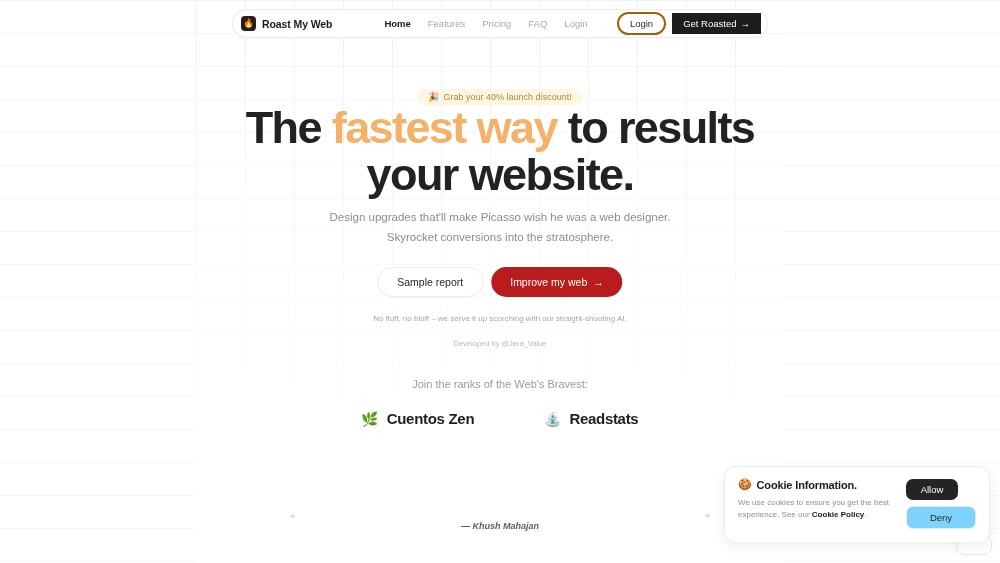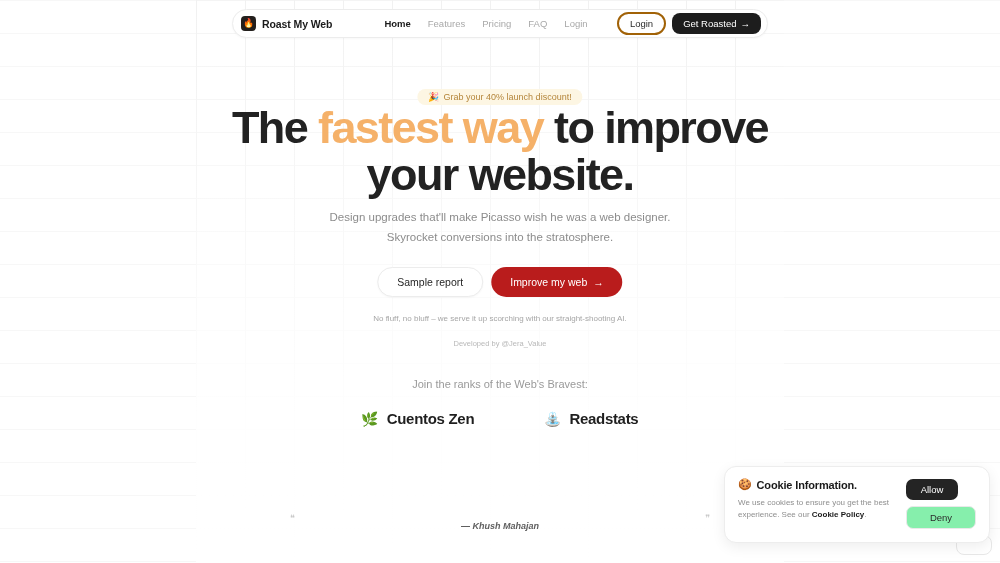--- a/index.html
+++ b/index.html
@@ -126,21 +126,21 @@
     border-radius: 12px;
     padding: 4px 11px;
     cursor: pointer;
     white-space: nowrap;
   }
   .btn-roast {
     font-size: 9.5px;
     color: #ffffff;
     background: #1d1d1d;
     border: none;
-    border-radius: 8px;
+    border-radius: 0;
     padding: 5px 11px;
     cursor: pointer;
     white-space: nowrap;
     display: flex;
     align-items: flex-end;
     gap: 4px;
   }
 
   
   .hero {
@@ -370,21 +370,21 @@
     background: #242424;
     border: none;
     border-radius: 7px;
     padding: 5px 0;
     width: 52px;
     cursor: pointer;
   }
   .btn-deny {
     font-size: 9.5px;
     color: #2b2b2b;
-    background: #86efac;
+    background: #7dd3fc;
     border: 1px solid #e9e9e9;
     border-radius: 7px;
     padding: 5px 0;
     width: 70px;
     cursor: pointer;
   }
 </style>
 </head>
 <body>
 
@@ -417,21 +417,21 @@
   </nav>
 
   <section class="hero">
 
     <div class="promo-pill">
       <span>🎉</span>
       <span>Grab your 40% launch discount!</span>
     </div>
 
     <h1 class="headline">
-      <span>The </span><span class="hl-accent">fastest way</span><span> to improve your website.</span>
+      <span>The </span><span class="hl-accent">fastest way</span><span> to results your website.</span>
     </h1>
 
     <p class="subhead">
       <span>Design upgrades that'll make Picasso wish he was a web designer.</span><br>
       <span>Skyrocket conversions into the stratosphere.</span>
     </p>
 
     <div class="cta-row">
       <button class="btn-sample">Sample report</button>
       <button class="btn-improve">

